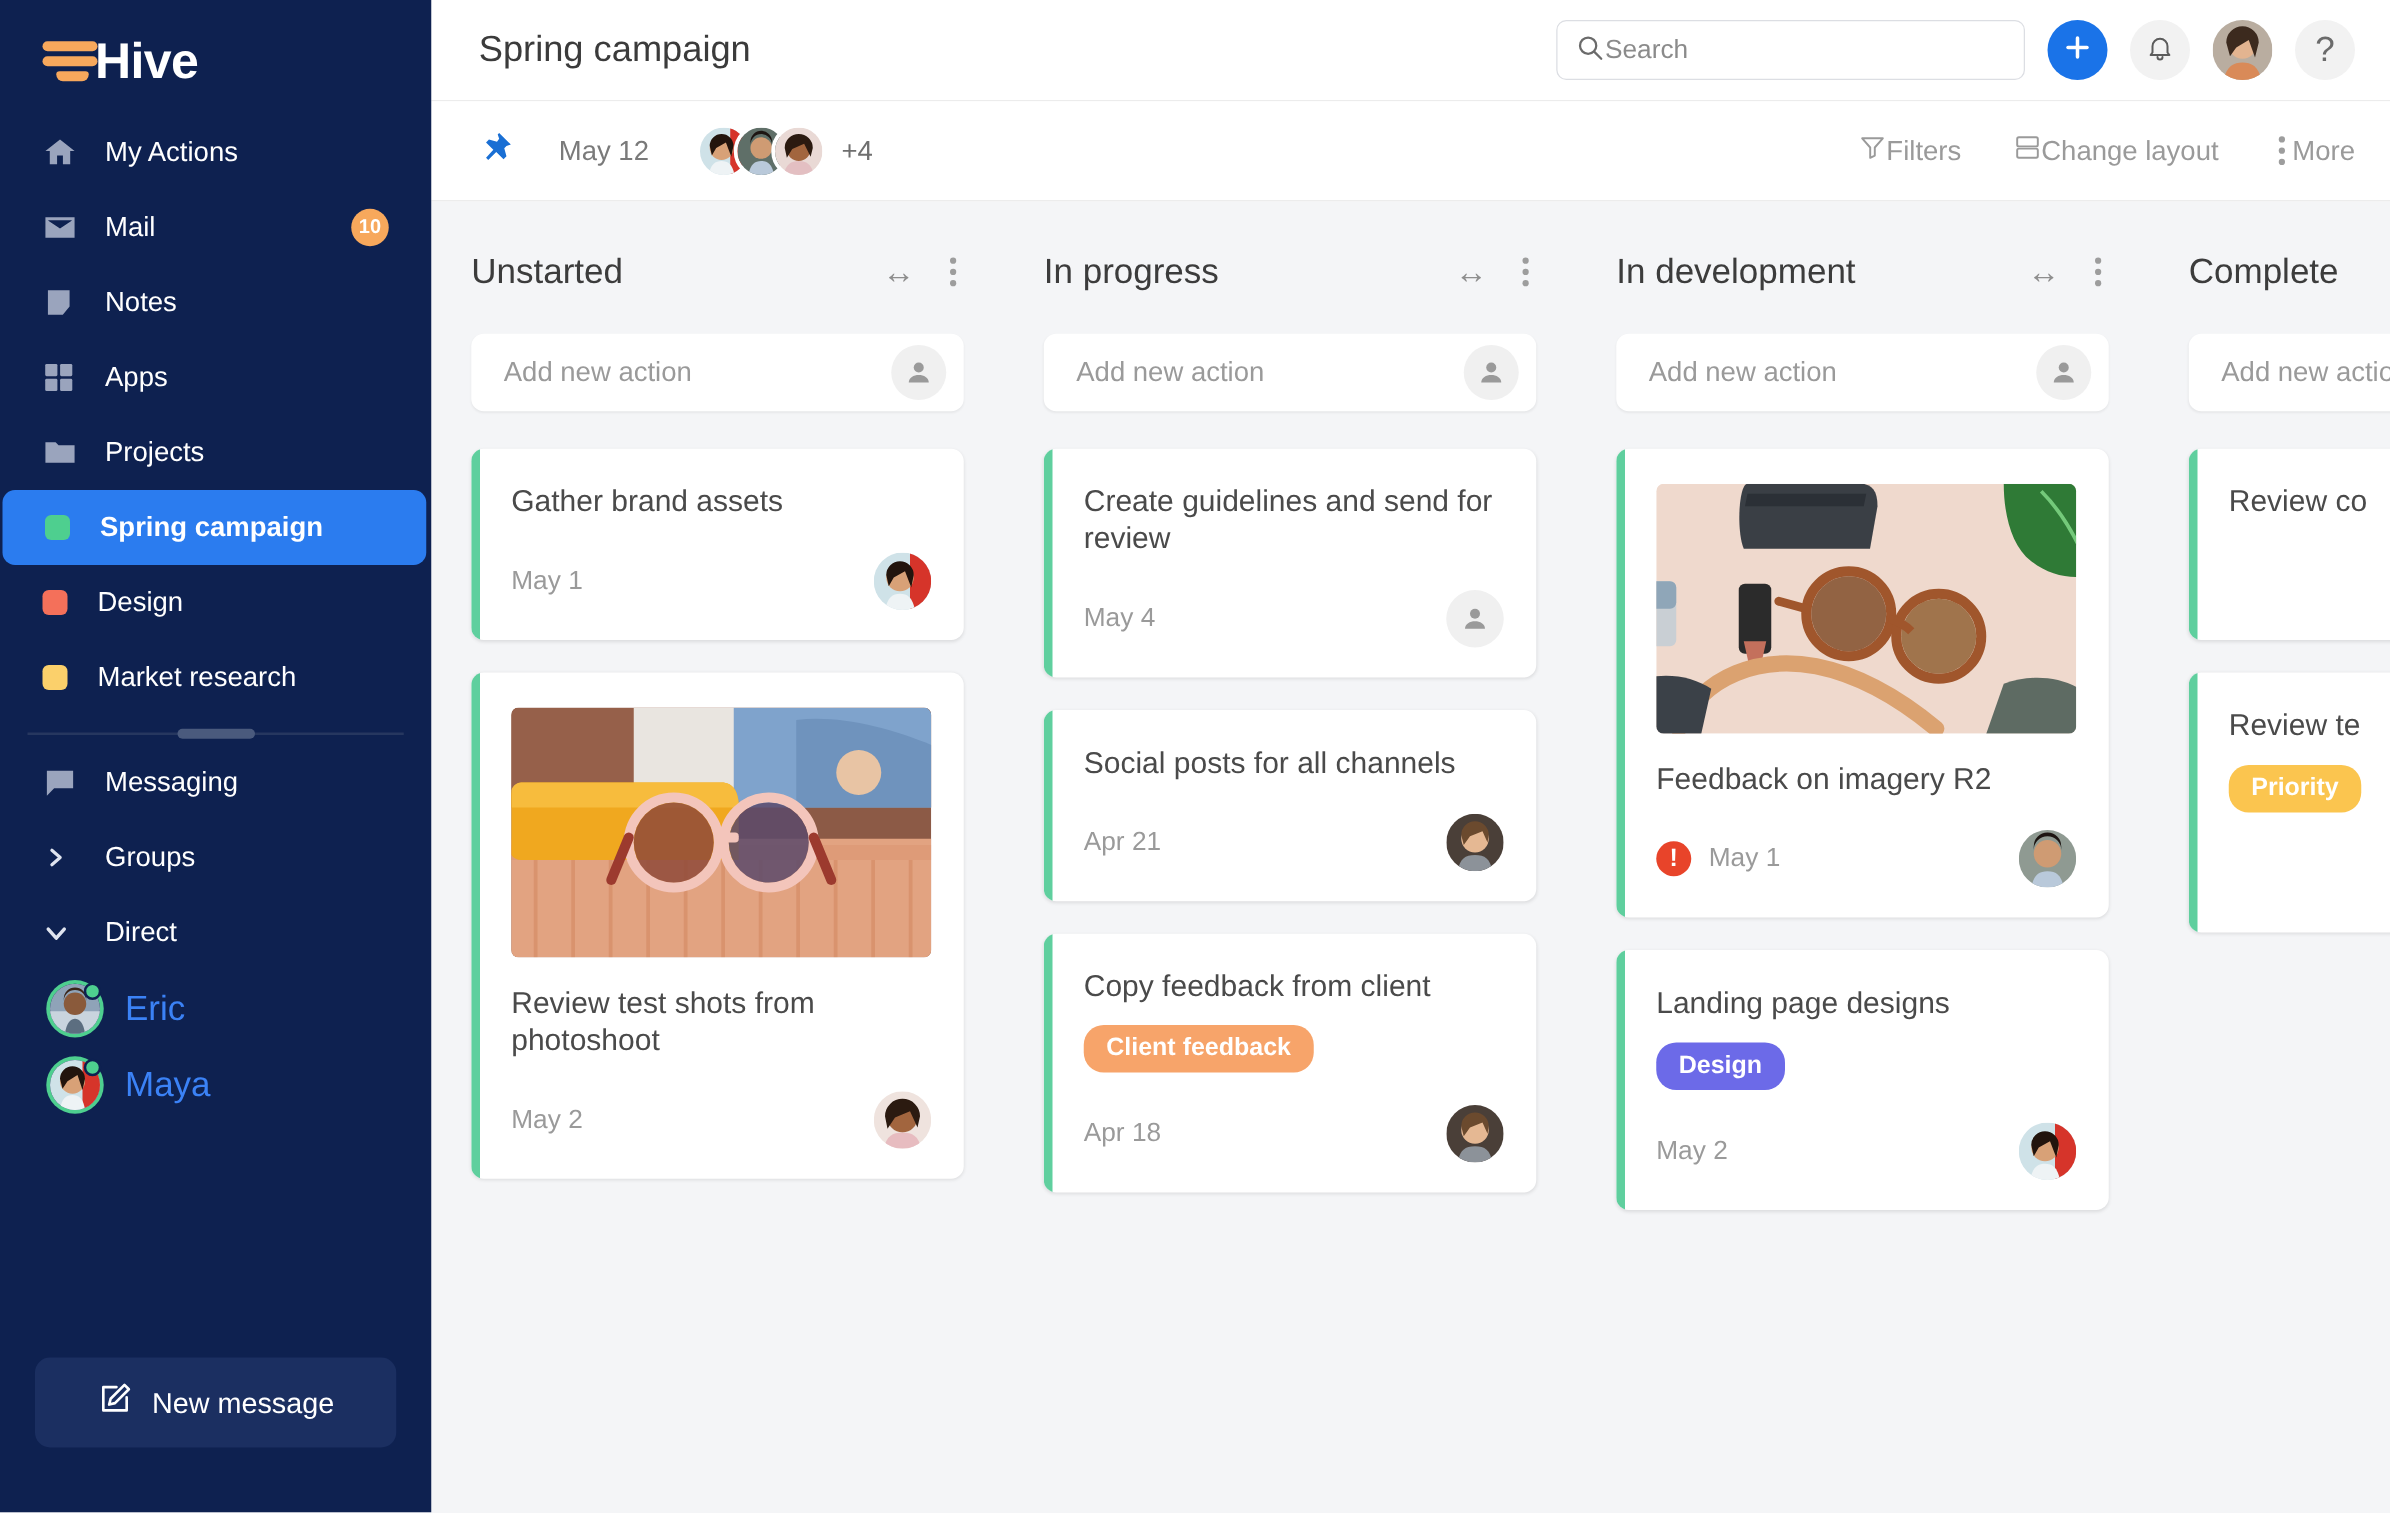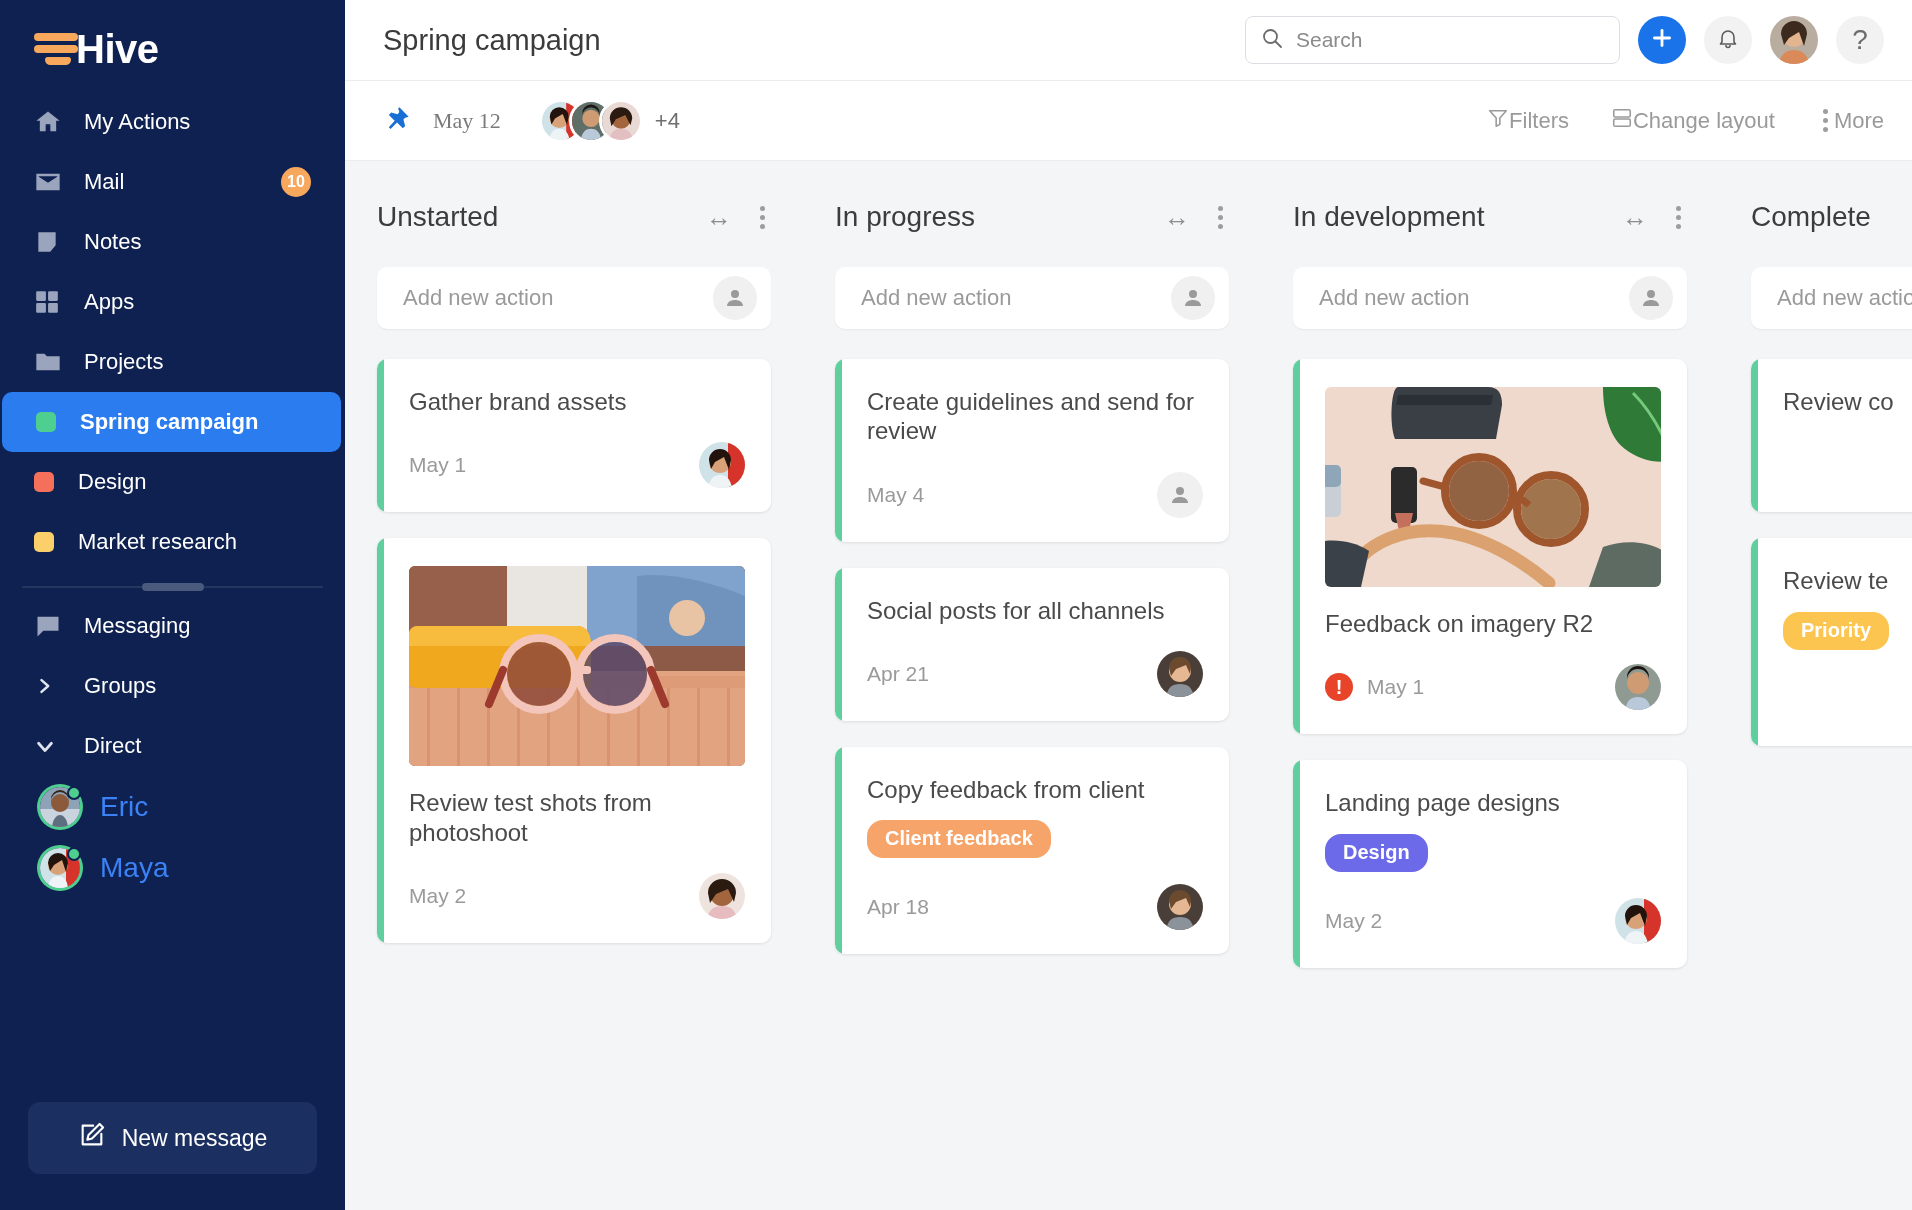--- a/index.html
+++ b/index.html
@@ -49,55 +49,55 @@
   .grip { position:absolute; left:50%; transform: translateX(-50%); top: 11px; width: 62px; height: 8px; border-radius: 4px; background: #4a5a7d; }
 
   .dm-item { display:flex; align-items:center; height: 61px; padding-left: 40px; color:#3b82f6; font-size:28px; cursor:pointer; }
   .av { width: 40px; height: 40px; border-radius: 50%; position: relative; flex:0 0 40px; margin-right: 20px; overflow: visible; }
   .av .pic { width:100%; height:100%; border-radius:50%; display:block; overflow:hidden; }
   .av .dot { position:absolute; right:-1px; top:-1px; width: 14px; height: 14px; border-radius:50%; background:#4ecf8f; border: 2px solid #0e2150; }
   .av.ring .pic { box-shadow: 0 0 0 3px #4ecf8f; }
 
   .caret { width: 34px; flex:0 0 34px; margin-right: 16px; display:flex; align-items:center; color:#cdd4e4; font-size: 22px; }
 
-  .newmsg-wrap { margin-top: auto; padding: 0 28px 36px 28px; }
+  .newmsg-wrap { margin-top: auto; padding: 0 28px 52px 28px; }
   .newmsg {
     width: 100%; height: 72px; background: #1b2f61; border-radius: 12px;
     color: #fff; font-size: 23px; display:flex; align-items:center; justify-content:center;
     gap: 16px; cursor:pointer; border: none;
     font-family: "Liberation Sans", sans-serif;
   }
 
   
   .main { flex: 1; height: 100%; display: flex; flex-direction: column; background:#f4f5f7; min-width:0; }
   .topbar {
     height: 81px; background: #fff; display:flex; align-items:center;
     padding: 0 28px 0 38px; border-bottom: 1px solid #ececec; flex: 0 0 81px;
   }
   .page-title { font-size: 29px; color: #3b3b3b; font-weight: 400; }
   .top-right { margin-left: auto; display: flex; align-items: center; gap: 18px; }
   .search {
     width: 375px; height: 48px; border: 1px solid #dcdee3; border-radius: 8px;
-    display: flex; align-items: center; padding: 0 14px; gap: 12px; background:#fff;
+    display: flex; align-items: center; padding: 0 14px; background:#fff;
   }
   .search input {
     border: none; outline: none; font-size: 21px; color: #8b8b8b;
     font-family: "Liberation Sans", sans-serif; width: 100%; background: transparent;
   }
   .search input::placeholder { color:#8b8b8b; }
   .circ { width: 48px; height: 48px; border-radius: 50%; display:flex; align-items:center; justify-content:center; cursor:pointer; }
   .circ.blue { background:#1a73e8; }
   .circ.grey { background:#f2f2f2; }
   .circ.ava { overflow: hidden; }
 
   .subbar {
     height: 80px; background:#fff; display:flex; align-items:center;
     padding: 0 28px 0 38px; border-bottom:1px solid #ececec; flex:0 0 80px;
   }
-  .subbar .date { font-size: 22px; color:#7a7a7a; margin-left: 22px; font-family: Liberation Serif, serif; }
+  .subbar .date { font-size: 22px; color:#7a7a7a; margin-left: 36px; }
   .stack { display:flex; align-items:center; margin-left: 38px; }
   .stack .sav { width:44px; height:44px; border-radius:50%; overflow:hidden; border:3px solid #fff; margin-left:-14px; }
   .stack .sav:first-child { margin-left: 0; }
   .plus4 { font-size: 22px; color:#6f6f6f; margin-left: 12px; }
   .sub-right { margin-left:auto; display:flex; align-items:center; gap: 42px; }
   .sub-btn { display:flex; align-items:center; color:#9a9a9a; font-size: 22px; cursor:pointer; }
 
   
   .board { flex:1; display:flex; gap: 0; padding: 26px 0 0 0; overflow: hidden; }
   .col { width: 458px; flex: 0 0 458px; padding: 0 32px; display:flex; flex-direction:column; min-width:0; }

